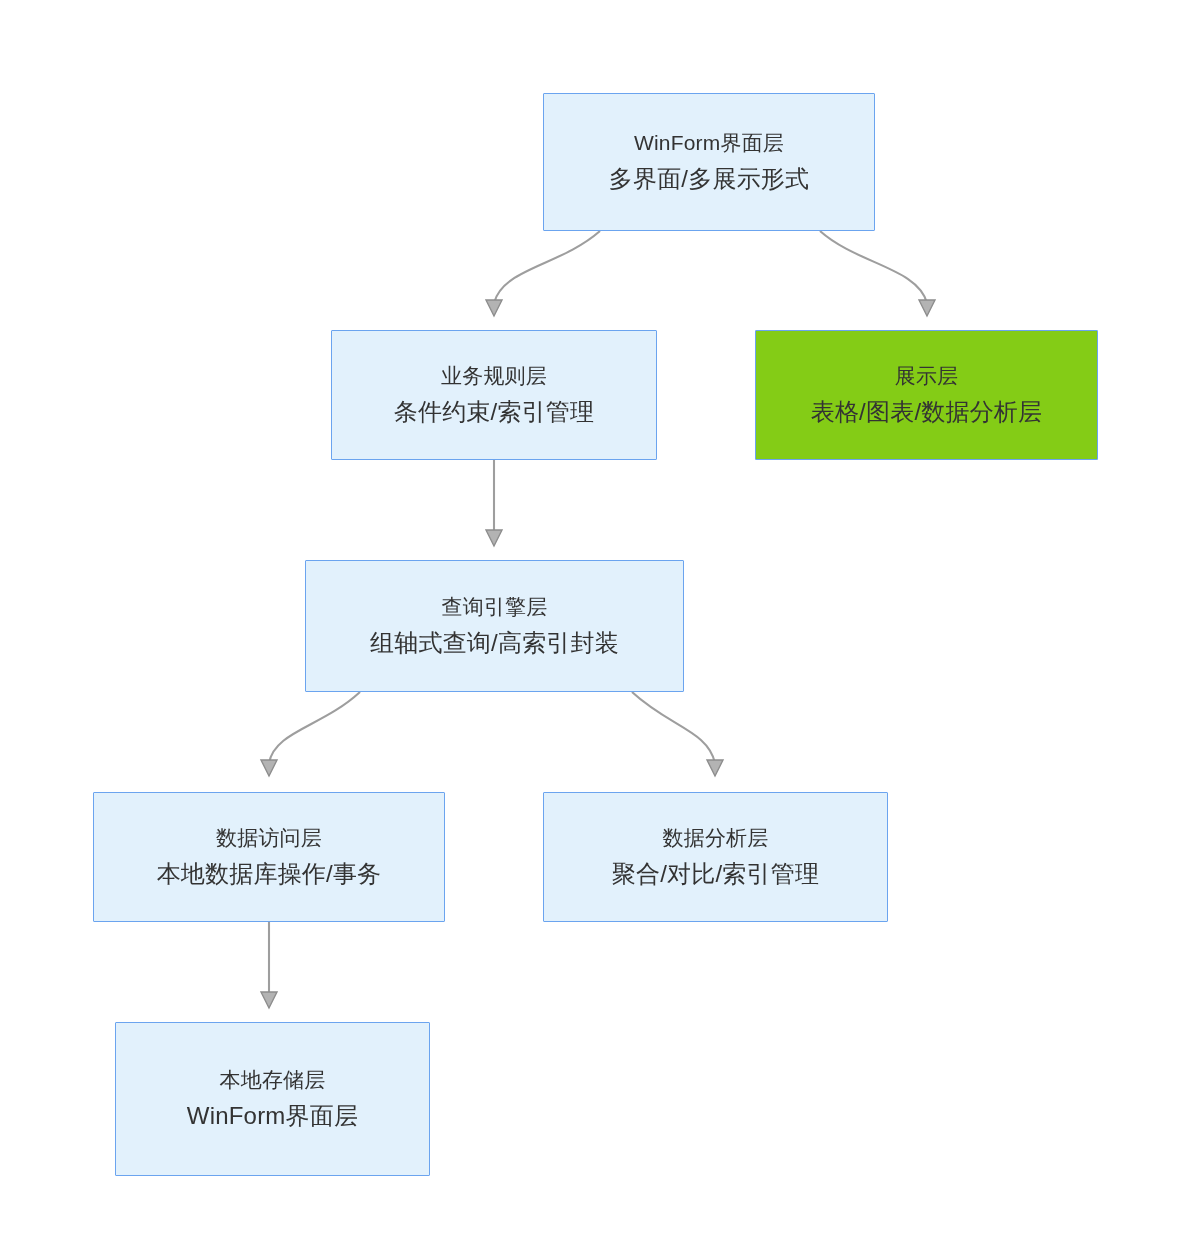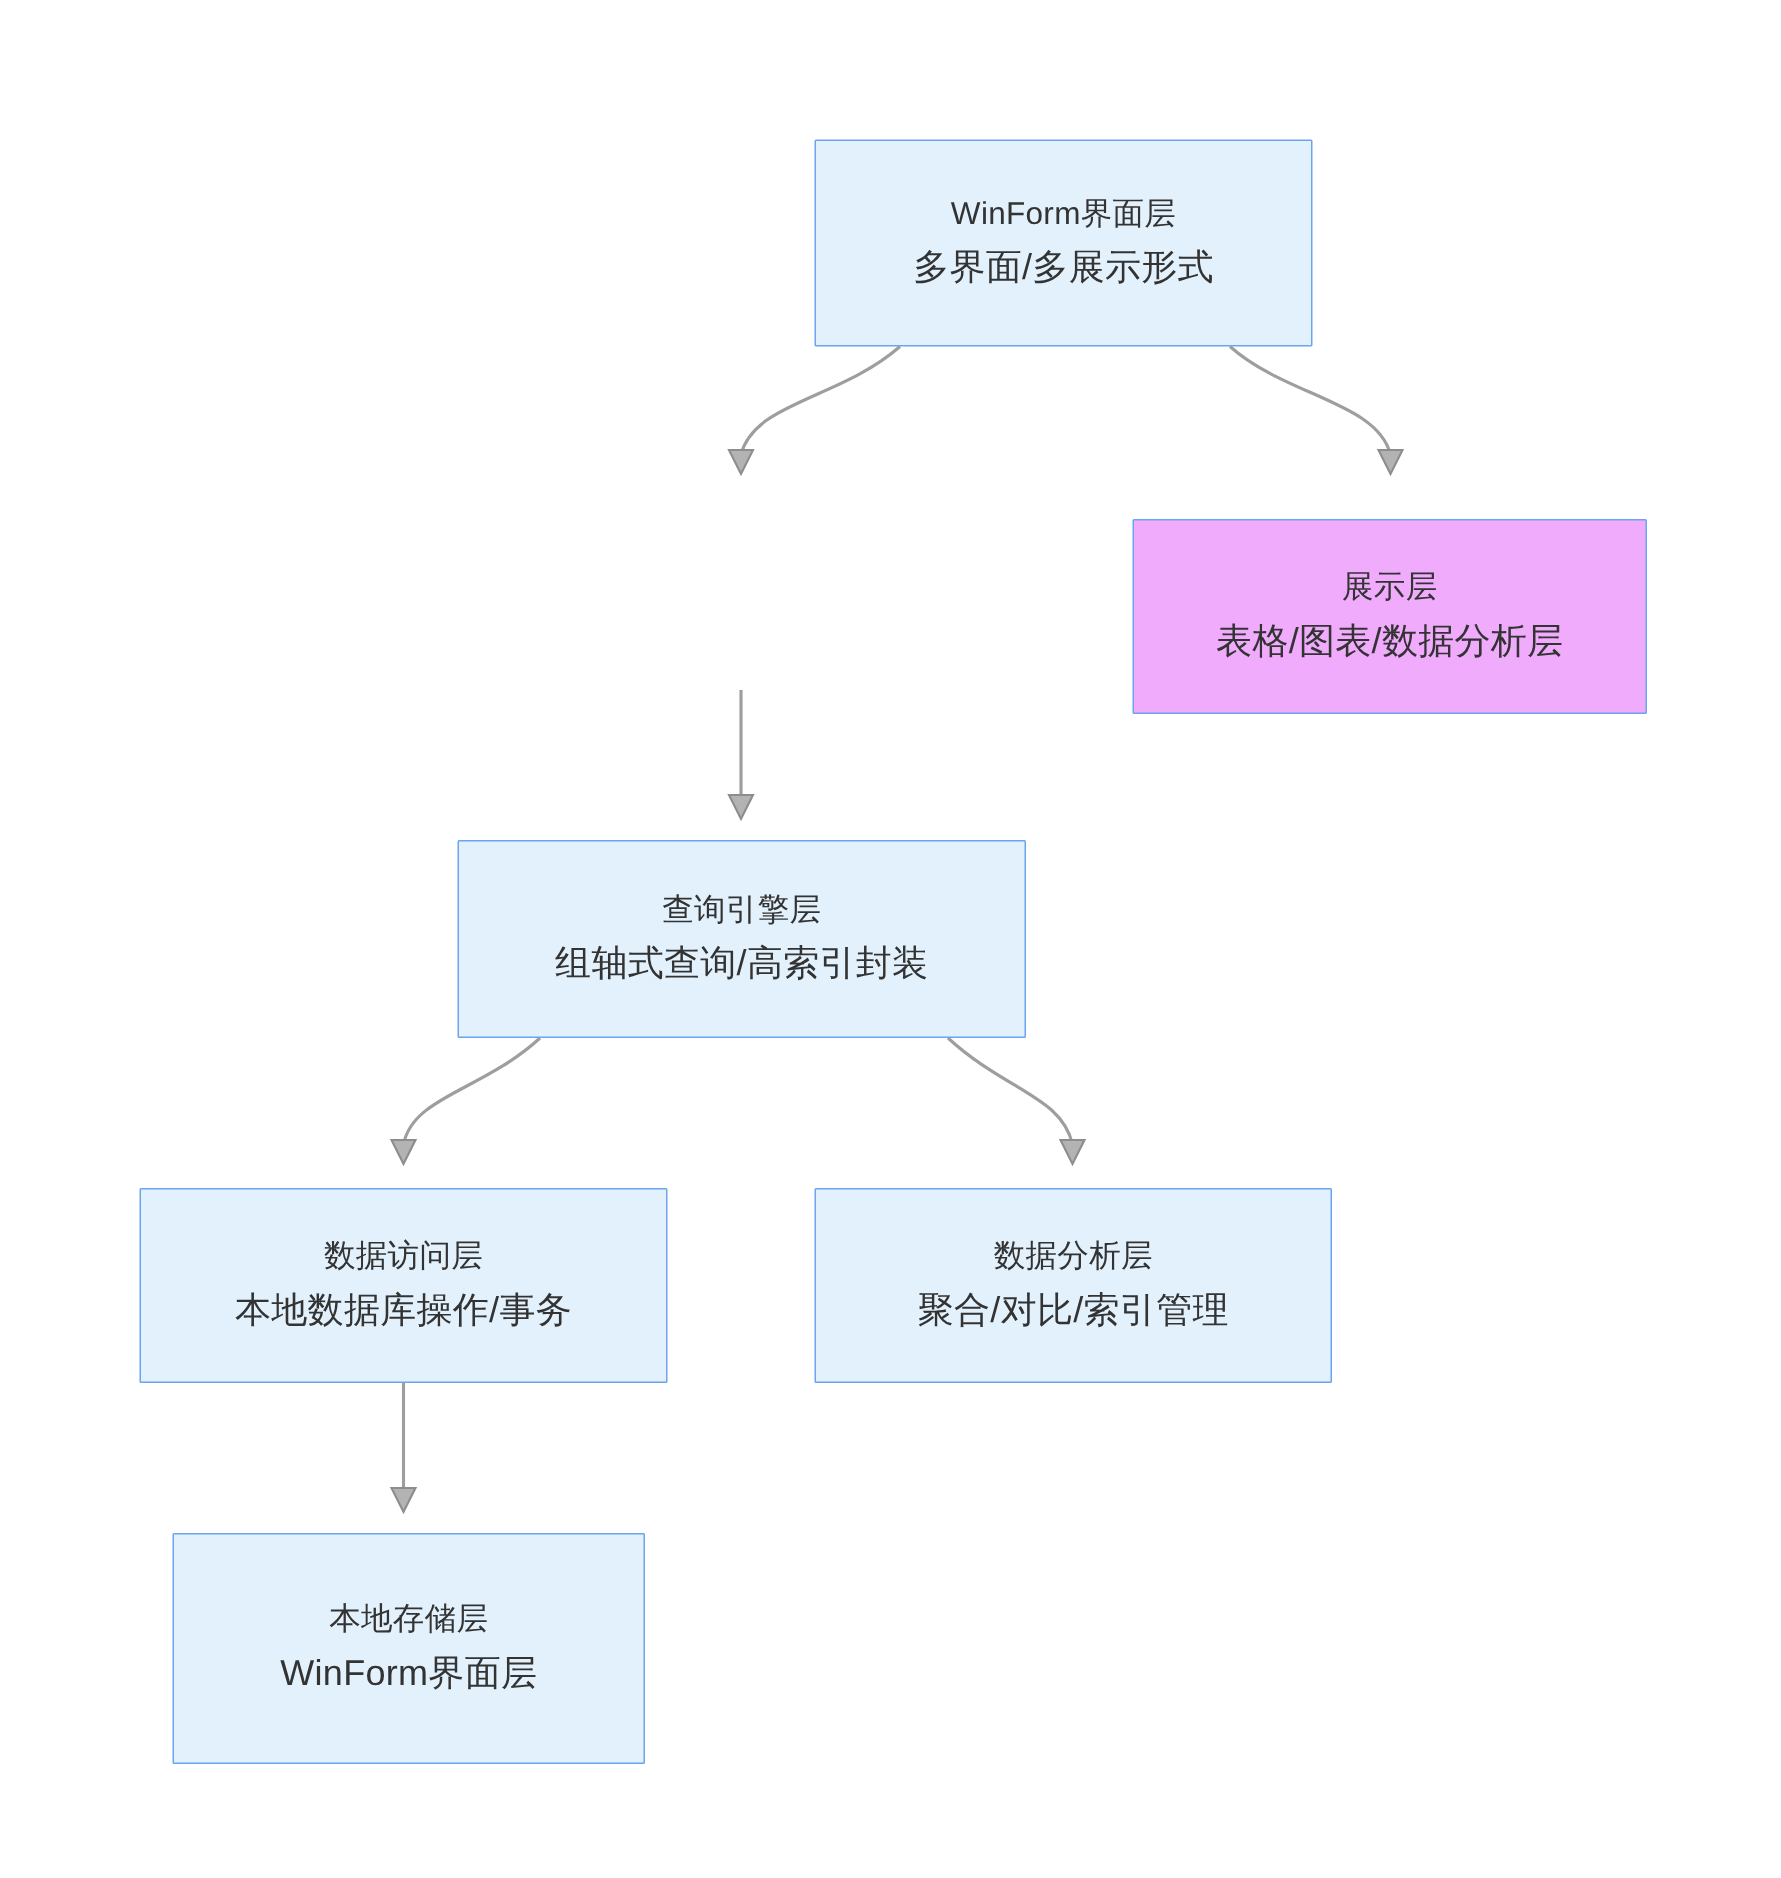--- a/index.html
+++ b/index.html
@@ -100,22 +100,26 @@
       <polygon class="edge-head" points="261,992 277,992 269,1008" style="fill: rgb(179, 179, 179);"></polygon>
     </g>
 
   </svg>
 
   <div class="node" id="node-ui" style="left: 543px; top: 93px; width: 332px; height: 138px; background: rgb(226, 241, 252); border-color: rgb(107, 164, 239); color: rgb(51, 51, 51);">
     <div class="node-title">WinForm界面层</div>
     <div class="node-subtitle">多界面/多展示形式</div>
   </div>
 
+  <div class="node" id="node-business" style="left: 331px; top: 330px; width: 326px; height: 130px; background: rgb(226, 241, 252); border-color: rgb(107, 164, 239); color: rgb(51, 51, 51);">
+    <div class="node-title">业务规则层</div>
+    <div class="node-subtitle">条件约束/索引管理</div>
+  </div>
 
-  <div class="node" id="node-presentation" style="left: 755px; top: 346px; width: 343px; height: 130px; background: #f0abfc; border-color: rgb(107, 164, 239); color: rgb(51, 51, 51);">
+  <div class="node" id="node-presentation" style="left: 755px; top: 330px; width: 343px; height: 130px; background: #84cc16; border-color: rgb(107, 164, 239); color: rgb(51, 51, 51);">
     <div class="node-title">展示层</div>
     <div class="node-subtitle">表格/图表/数据分析层</div>
   </div>
 
   <div class="node" id="node-query" style="left: 305px; top: 560px; width: 379px; height: 132px; background: rgb(226, 241, 252); border-color: rgb(107, 164, 239); color: rgb(51, 51, 51);">
     <div class="node-title">查询引擎层</div>
     <div class="node-subtitle">组轴式查询/高索引封装</div>
   </div>
 
   <div class="node" id="node-dataaccess" style="left: 93px; top: 792px; width: 352px; height: 130px; background: rgb(226, 241, 252); border-color: rgb(107, 164, 239); color: rgb(51, 51, 51);">

